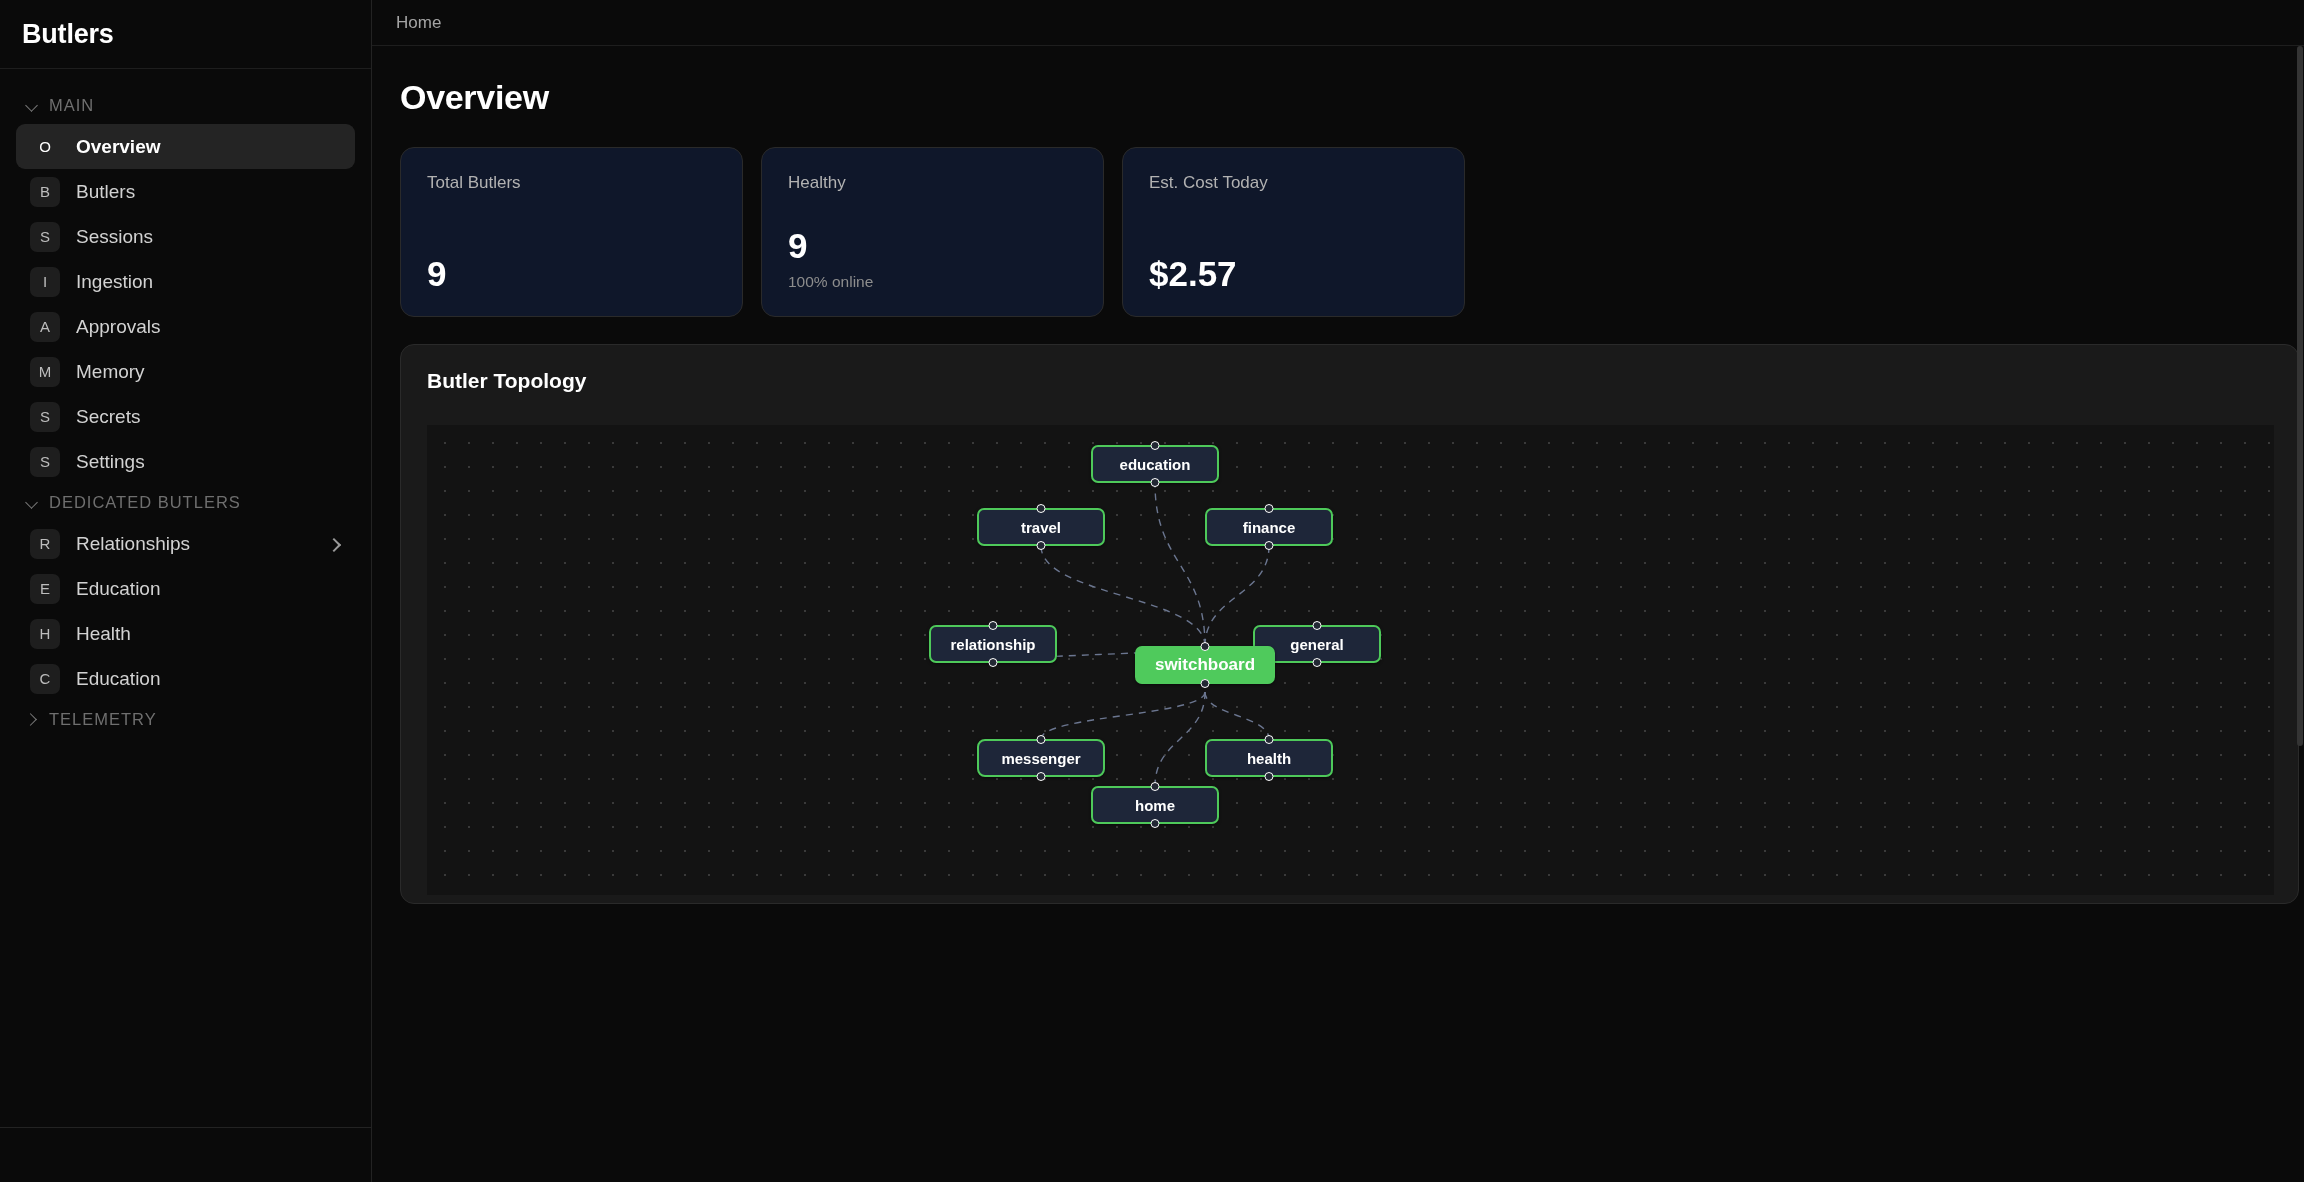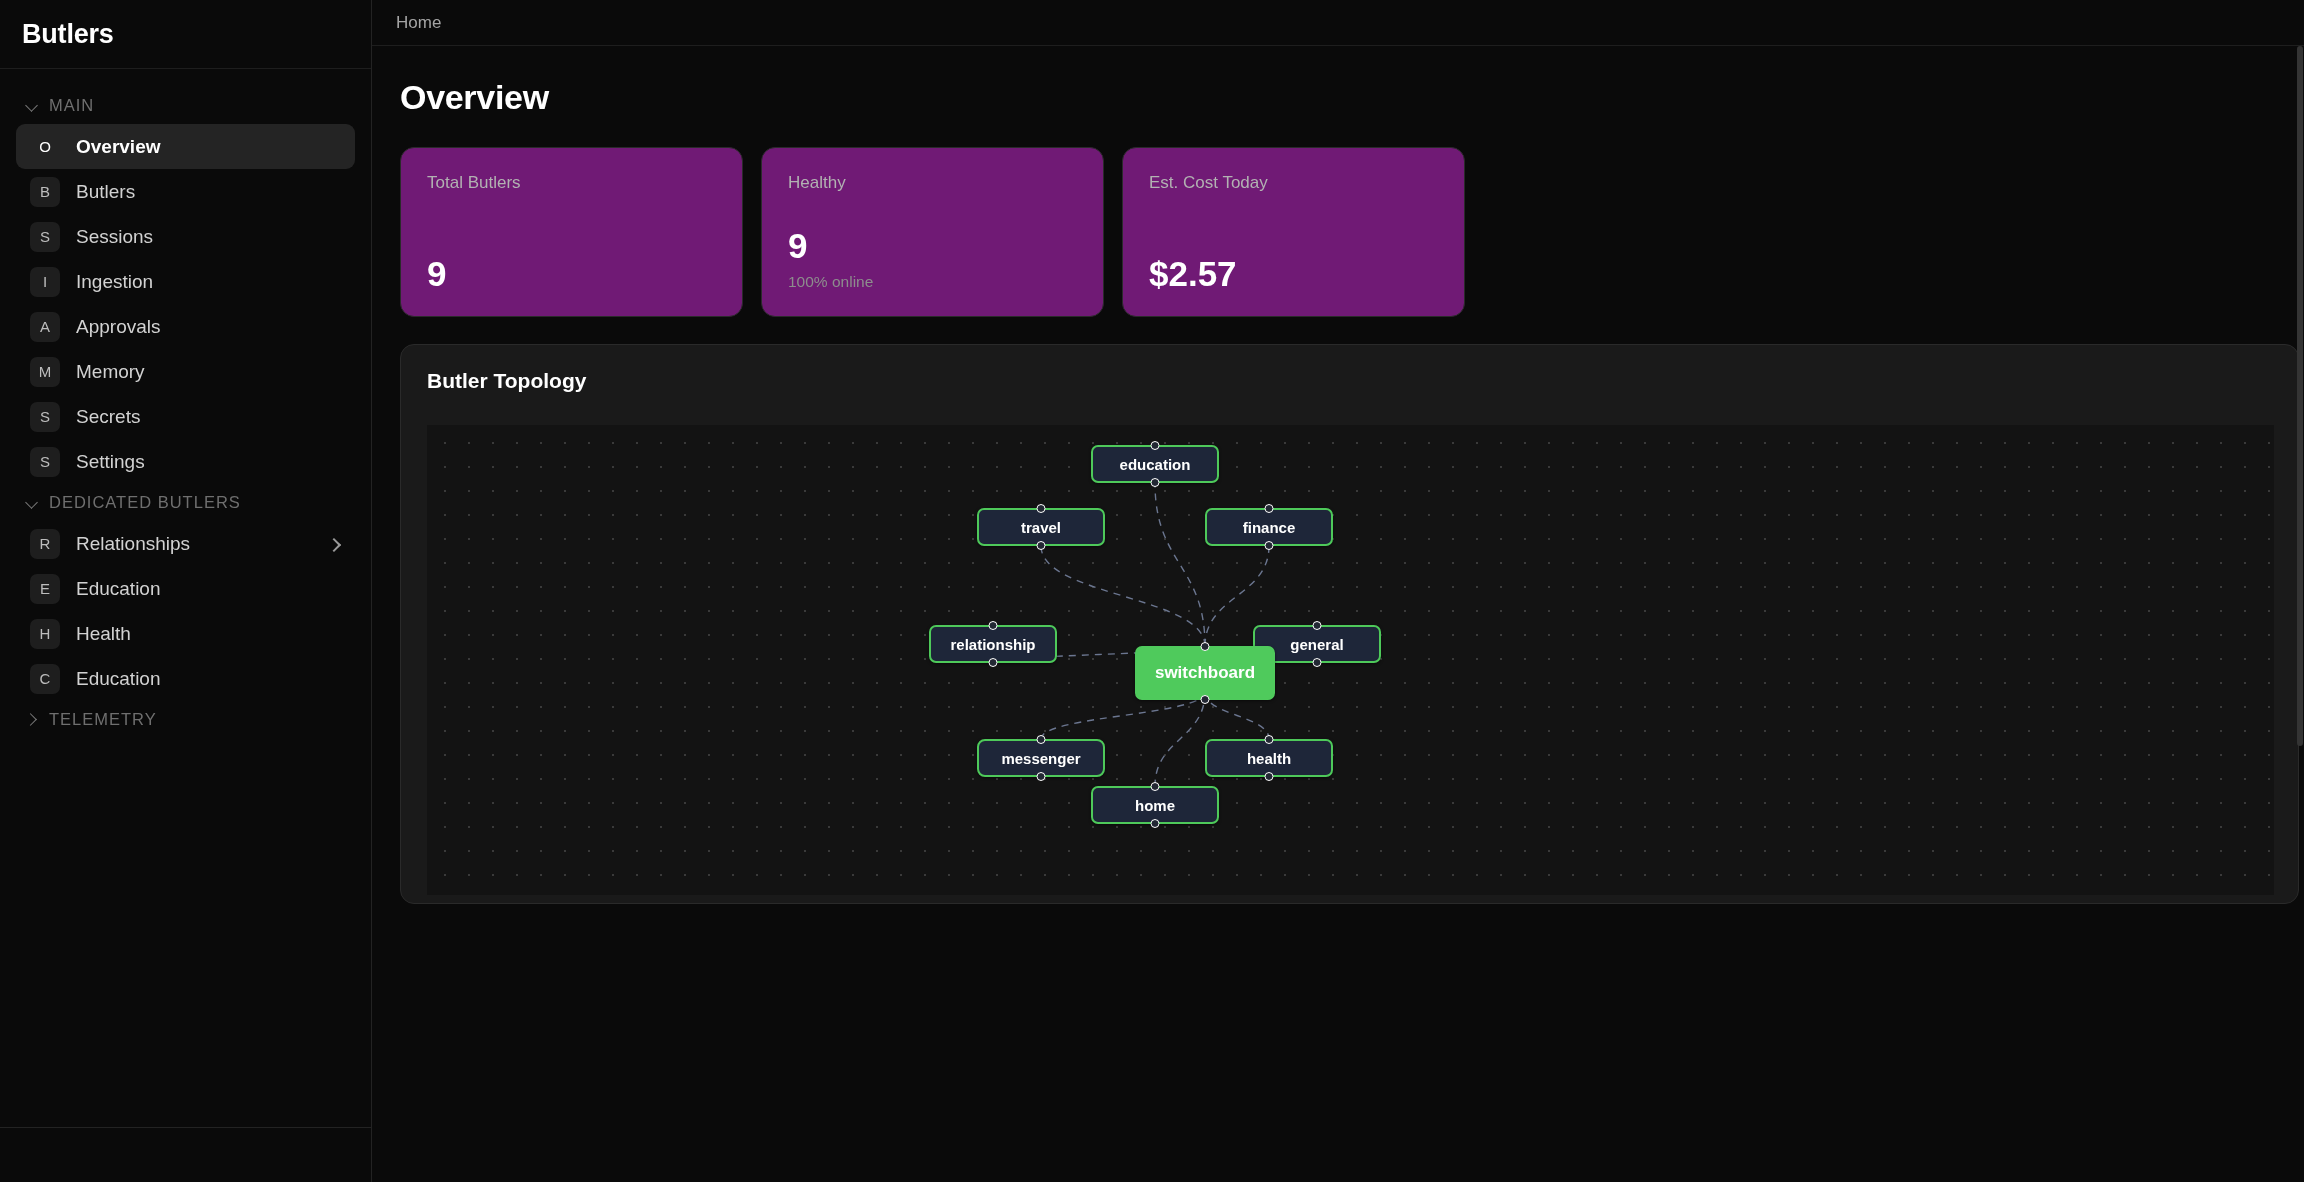--- a/index.html
+++ b/index.html
@@ -164,21 +164,21 @@
   
   .stats-row {
     display: flex;
     gap: 18px;
     margin-bottom: 27px;
   }
   .stat-card {
     width: 343px;
     flex: 0 0 343px;
     height: 170px;
-    background: #701a75;
+    background: #0f172a;
     border: 1px solid #2a2a2a;
     border-radius: 14px;
     padding: 25px 26px;
     display: flex;
     flex-direction: column;
   }
   .stat-label {
     font-size: 17px;
     color: #b2b2b2;
     font-weight: 400;
@@ -236,21 +236,21 @@
     justify-content: center;
     color: #ffffff;
     font-size: 15px;
     font-weight: bold;
     cursor: pointer;
     box-shadow: 0 1px 3px rgba(0,0,0,0.5);
   }
   .node.primary {
     background: #4fca5c;
     border-color: #4fca5c;
-    height: 54px;
+    height: 38px;
     font-size: 17px;
   }
   .handle {
     position: absolute;
     width: 9px; height: 9px;
     border-radius: 50%;
     background: #222733;
     border: 1.6px solid #ffffff;
     left: 50%;
     transform: translateX(-50%);

